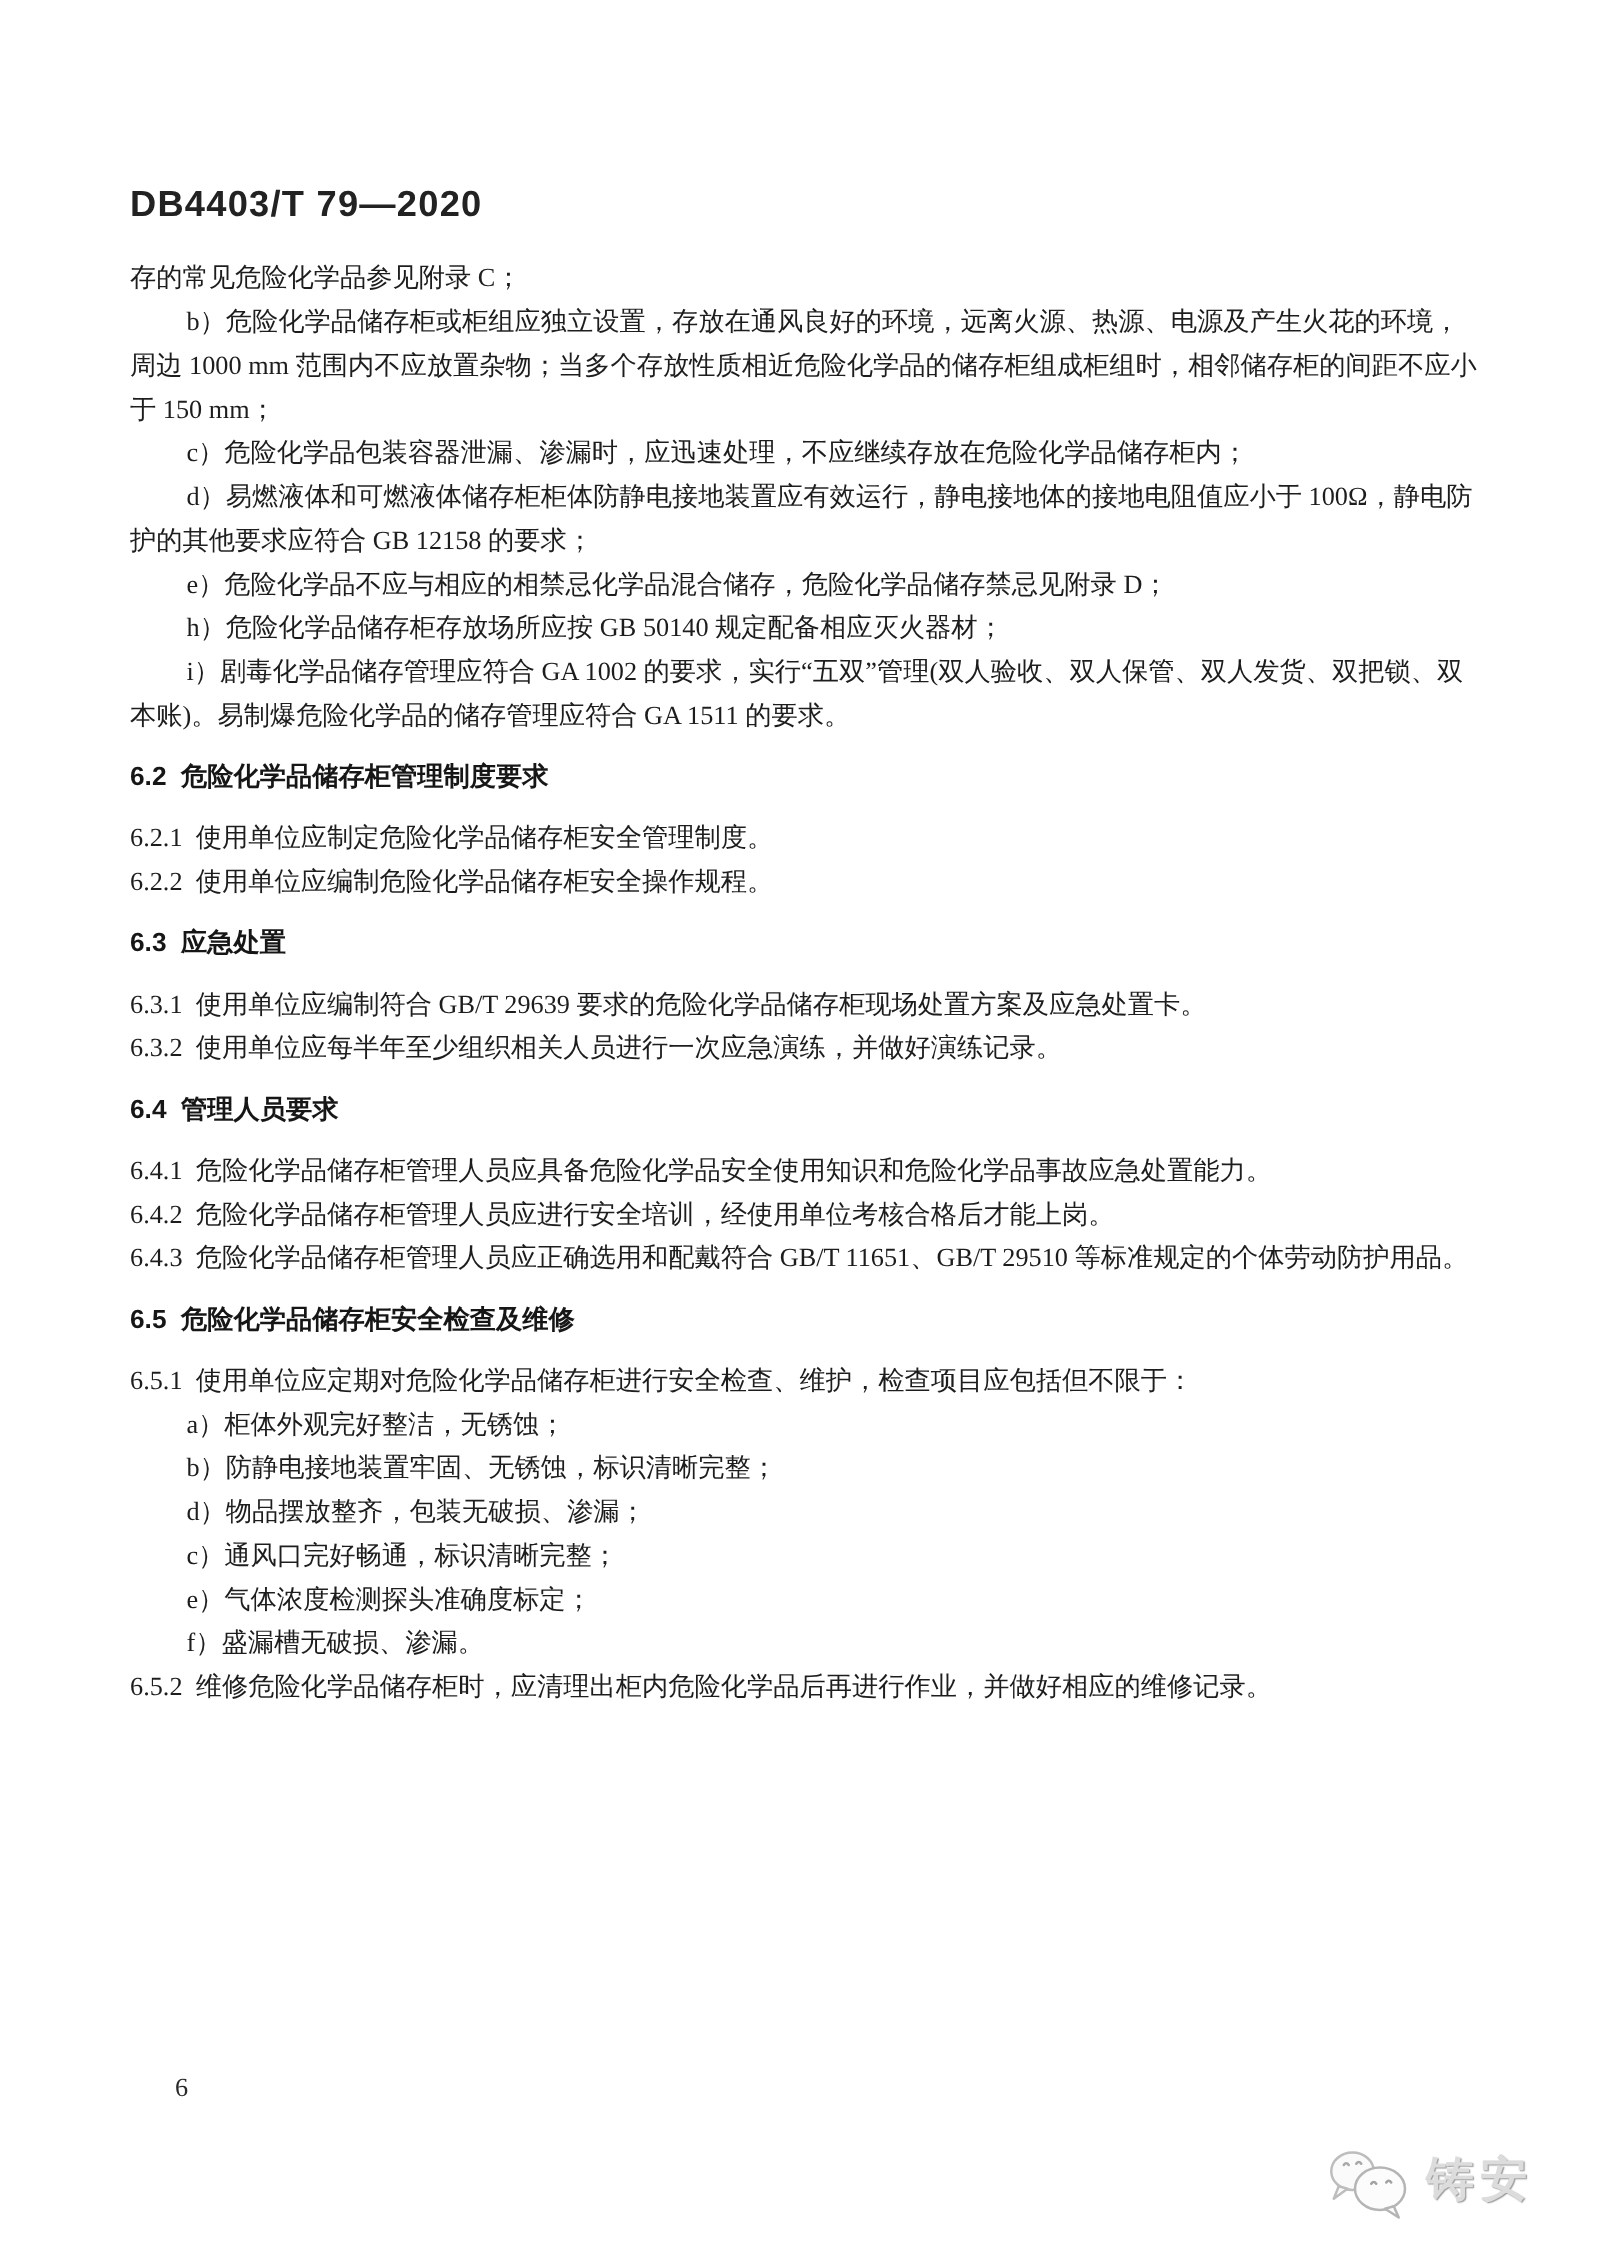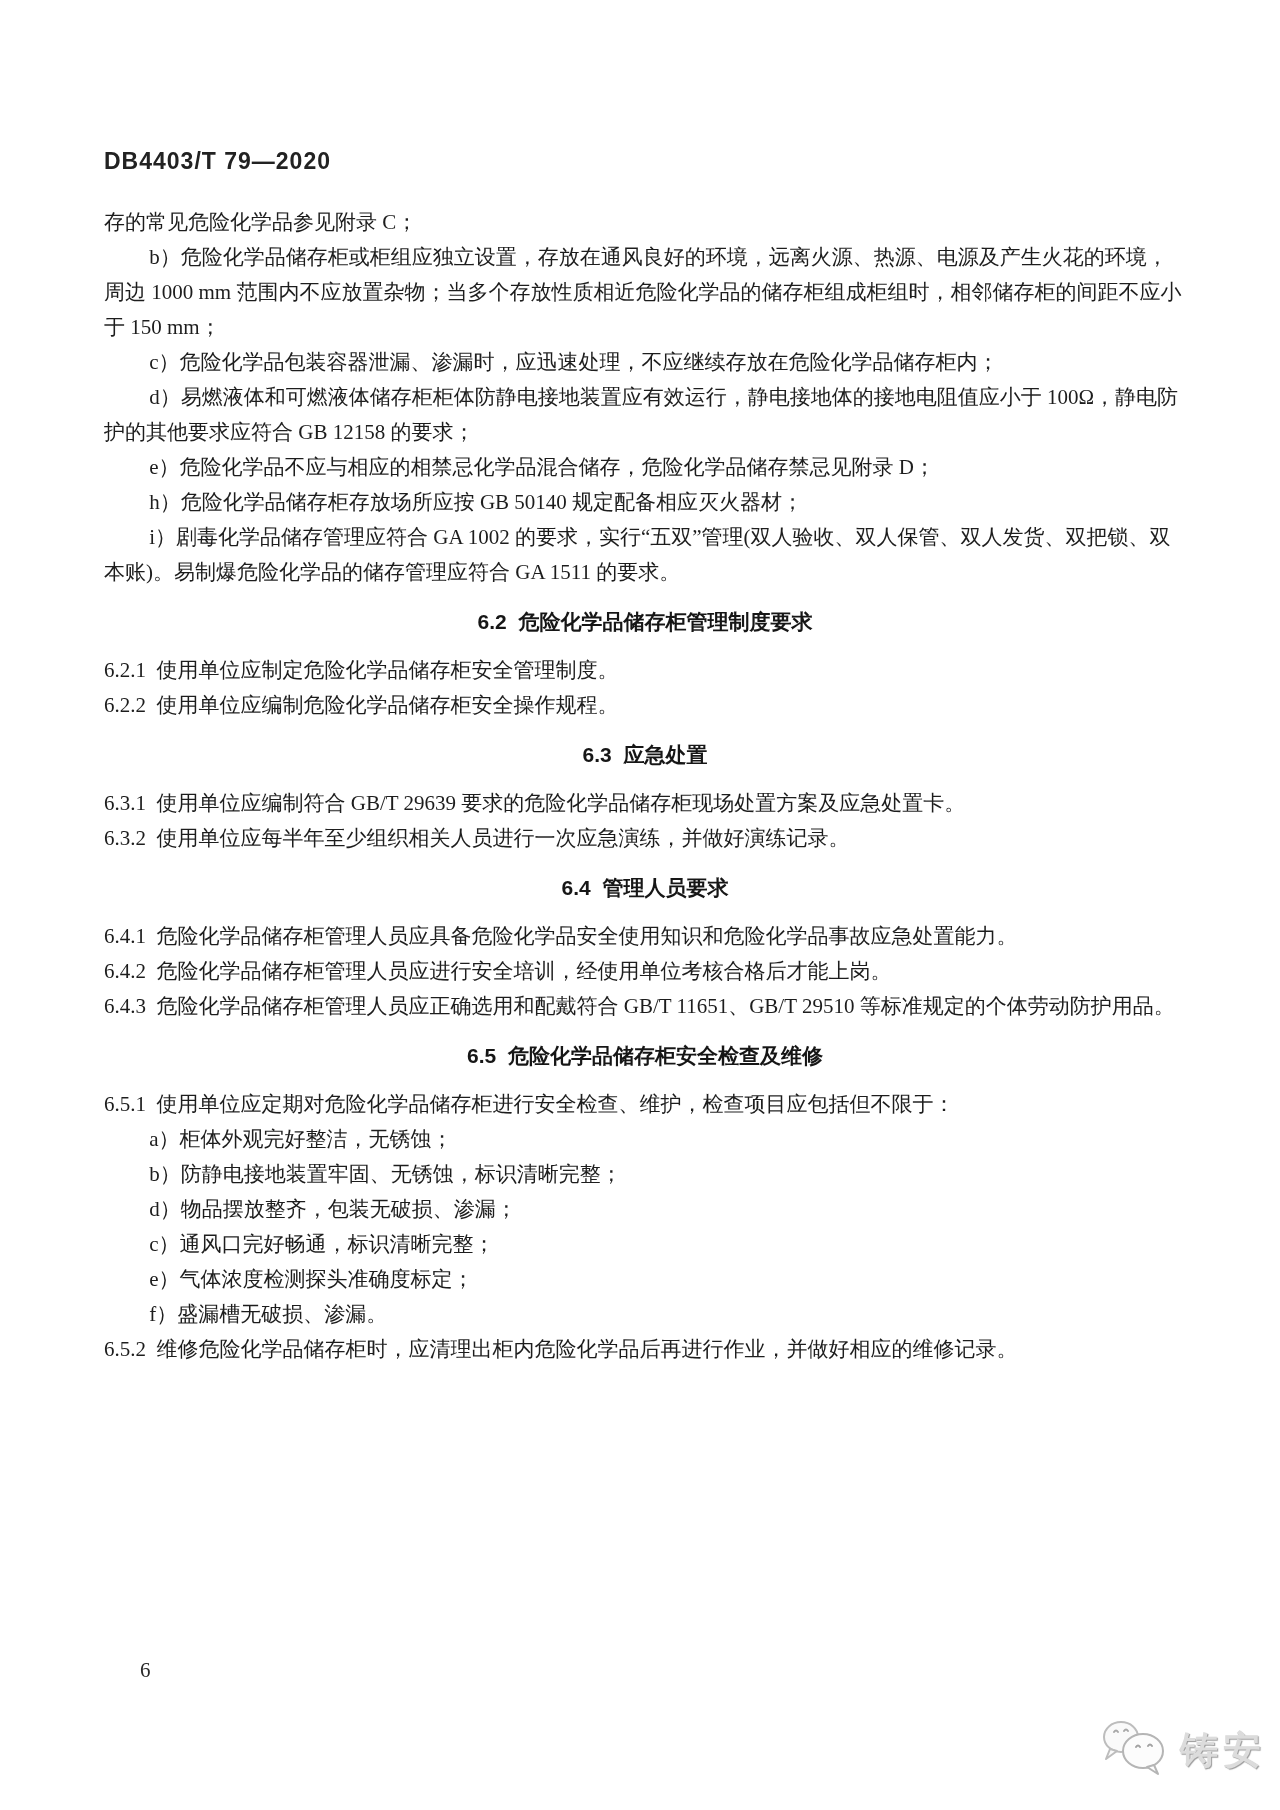--- a/index.html
+++ b/index.html
@@ -8,41 +8,41 @@
     background:#ffffff;
     font-family:"Liberation Serif","DejaVu Serif",serif;
     color:#1d1d1d;
     position:relative;
     overflow:hidden;
   }
   .page{position:absolute;inset:0;background:#ffffff;}
   .doc-header{
     position:absolute;left:104px;top:148px;
     font-family:"Liberation Sans","DejaVu Sans",sans-serif;
-    font-weight:600;font-size:23px;letter-spacing:1px;color:#222;
+    font-weight:600;font-size:29px;letter-spacing:1px;color:#222;
   }
   .content{
     position:absolute;left:104px;top:205px;width:1082px;
     font-size:21px;line-height:35px;
   }
   .content p,.content h2{margin:0;white-space:pre-wrap;}
   p.li{text-indent:2.15em;}
   p.clause{text-indent:0;}
   h2.heading{
     font-size:21px;line-height:35px;font-weight:bold;
     font-family:"Liberation Sans","DejaVu Sans",sans-serif;
-    margin:14px 0;color:#161616;text-align:center;
+    margin:14px 0;color:#161616;
   }
   .page-number{
     position:absolute;left:140px;top:1658px;
     font-size:21px;color:#2a2a2a;
   }
   .watermark{
-    position:absolute;left:1098px;top:1718px;
-    display:flex;align-items:flex-end;gap:10px;
+    position:absolute;left:1059px;top:1718px;
+    display:flex;align-items:flex-start;gap:10px;
   }
   .watermark .wm-label{
     font-size:38px;font-weight:bold;letter-spacing:5px;
     color:#dcdcdc;
     text-shadow:1px 1px 1px #9a9a9a, -1px -1px 1px #ffffff;
     font-family:"Liberation Serif",serif;
   }
   .wm-icon{display:block;}
 </style>
 </head>

